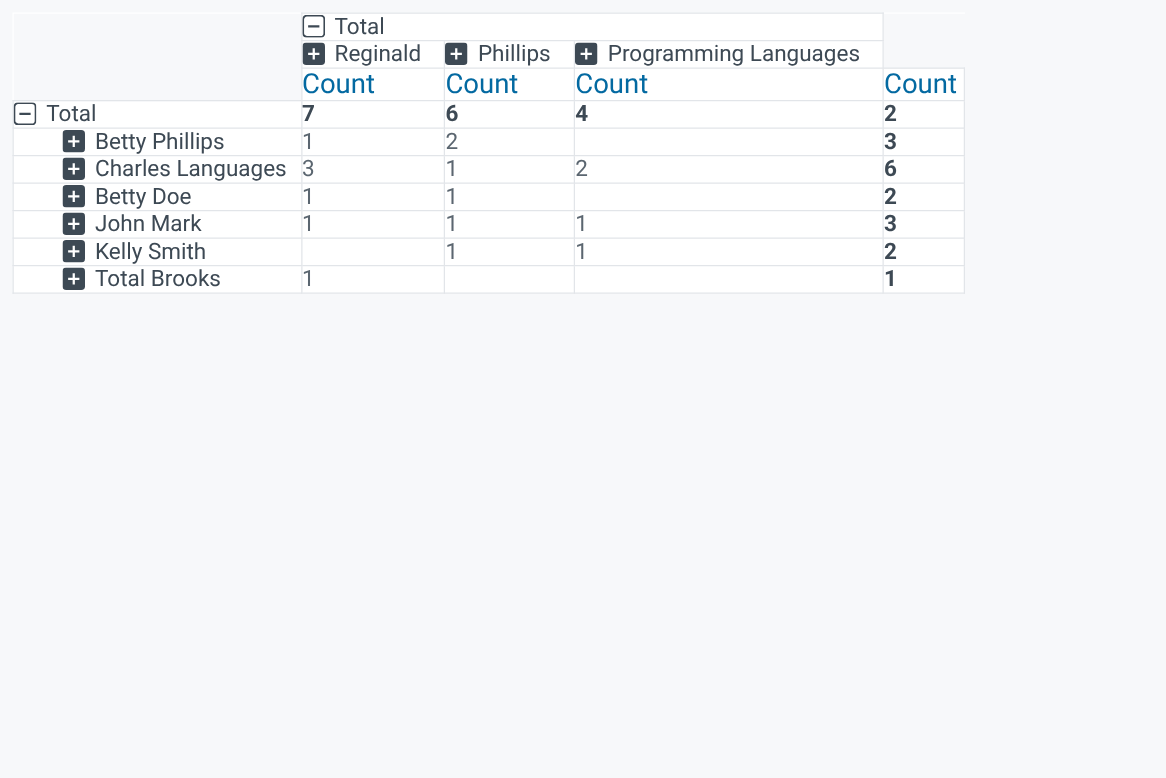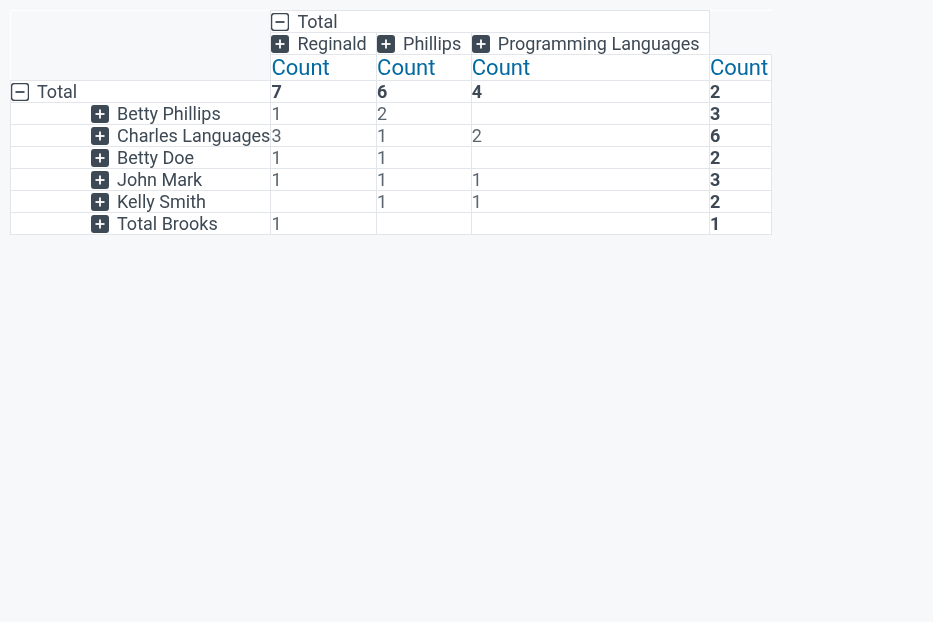--- a/index.html
+++ b/index.html
@@ -33,21 +33,21 @@
     text-align: center;
     color: #0369a1;
     padding: 16px 10px;
     font-size: 22px;
   }
   .row-hdr {
     padding: 14px 16px;
     color: #3d4954;
     white-space: nowrap;
   }
-  .row-hdr.child { padding-left: 80px; }
+  .row-hdr.child { padding-left: 39px; }
   .val {
     text-align: right;
     padding: 14px 16px;
     color: #5b6670;
     font-size: 18px;
   }
   .val.bold { font-weight: 700; color: #3d4954; }
   .blank-corner {
     background: #f7f8fa;
     border: 0 !important;

